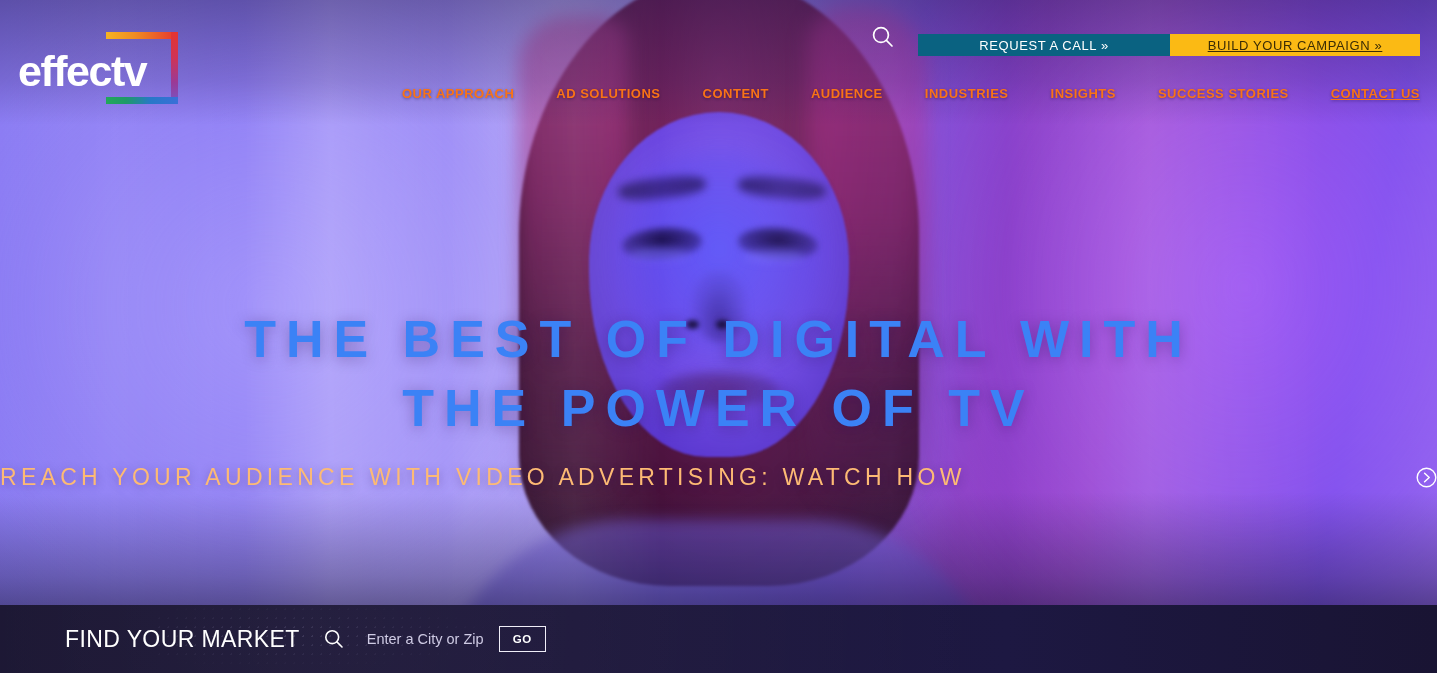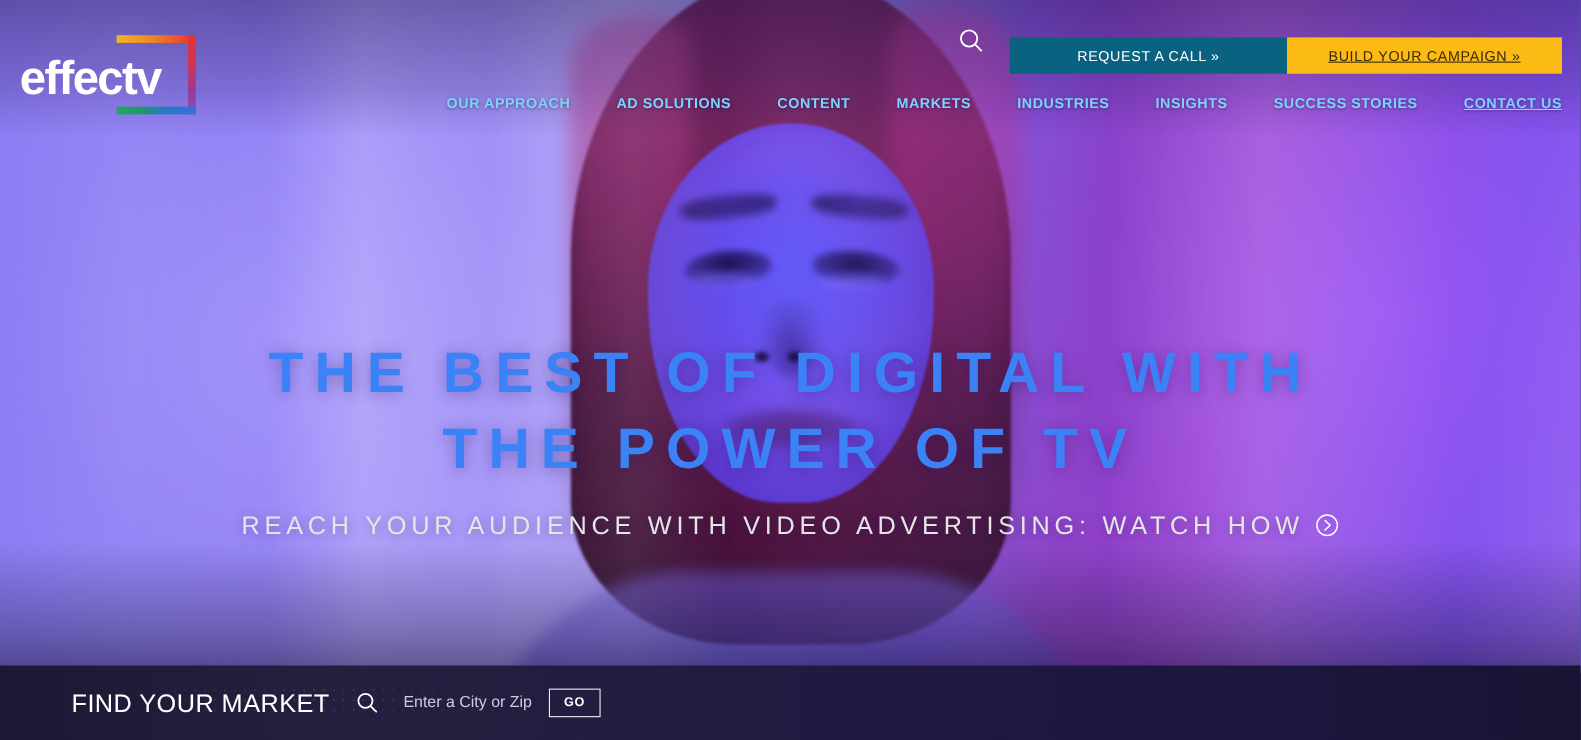--- a/index.html
+++ b/index.html
@@ -332,21 +332,21 @@
     cursor: pointer;
   }
   .hdr-search svg { display: block; }
 
   
   .cta-row {
     position: absolute;
     right: 17px;
     top: 34px;
     display: flex;
-    height: 33px;
+    height: 22px;
   }
   .cta {
     display: flex;
     align-items: center;
     justify-content: center;
     font-size: 13px;
     letter-spacing: 0.6px;
     font-family: "Liberation Sans", sans-serif;
     cursor: pointer;
     border: none;
@@ -368,21 +368,21 @@
     position: absolute;
     left: 0; right: 0;
     top: 86px;
     display: flex;
     justify-content: flex-end;
     align-items: center;
     padding-right: 17px;
     gap: 0;
   }
   .nav-item {
-    color: #7dd3fc;
+    color: #f97316;
     font-size: 13px;
     font-weight: bold;
     letter-spacing: 0.5px;
     padding: 0 21px;
     cursor: pointer;
     text-shadow: 0 1px 3px rgba(20,10,50,0.45);
     white-space: nowrap;
   }
   .nav-item:last-child { padding-right: 0; text-decoration: underline; }
 
@@ -399,28 +399,28 @@
     font-size: 52px;
     font-weight: bold;
     letter-spacing: 10px;
     line-height: 1.32;
     text-shadow: 0 2px 14px rgba(40,15,80,0.35);
     font-family: "Liberation Sans", sans-serif;
   }
   .headline .l2 { display: block; }
   .subhead {
     margin-top: 22px;
-    color: #e5e5e5;
+    color: #fdba74;
     font-size: 23px;
     letter-spacing: 4.3px;
     font-family: "Liberation Sans", sans-serif;
     text-shadow: 0 2px 10px rgba(40,15,80,0.35);
     display: flex;
     align-items: center;
-    justify-content: center;
+    justify-content: space-between;
     gap: 11px;
     cursor: pointer;
   }
   .play-circle {
     display: inline-flex;
     width: 21px; height: 21px;
     flex: 0 0 21px;
   }
 
   
@@ -547,21 +547,21 @@
 
     <div class="cta-row">
       <button class="cta cta-call">REQUEST A CALL »</button>
       <button class="cta cta-campaign">BUILD YOUR CAMPAIGN »</button>
     </div>
 
     <nav class="nav">
       <div class="nav-item">OUR APPROACH</div>
       <div class="nav-item">AD SOLUTIONS</div>
       <div class="nav-item">CONTENT</div>
-      <div class="nav-item">MARKETS</div>
+      <div class="nav-item">AUDIENCE</div>
       <div class="nav-item">INDUSTRIES</div>
       <div class="nav-item">INSIGHTS</div>
       <div class="nav-item">SUCCESS STORIES</div>
       <div class="nav-item">CONTACT US</div>
     </nav>
   </div>
 
   <div class="hero-copy">
     <h1 class="headline">
       <span>THE BEST OF DIGITAL WITH</span>

